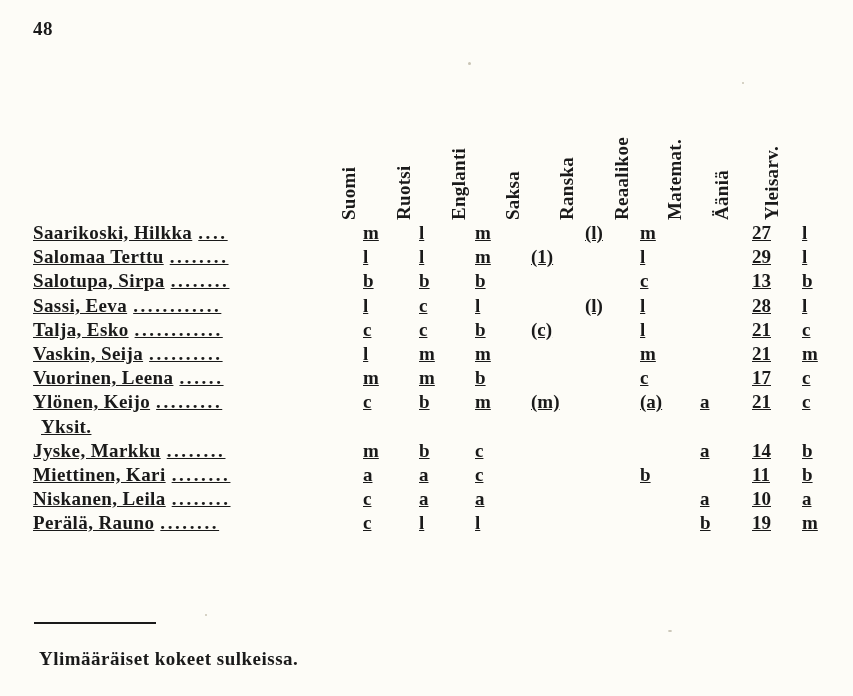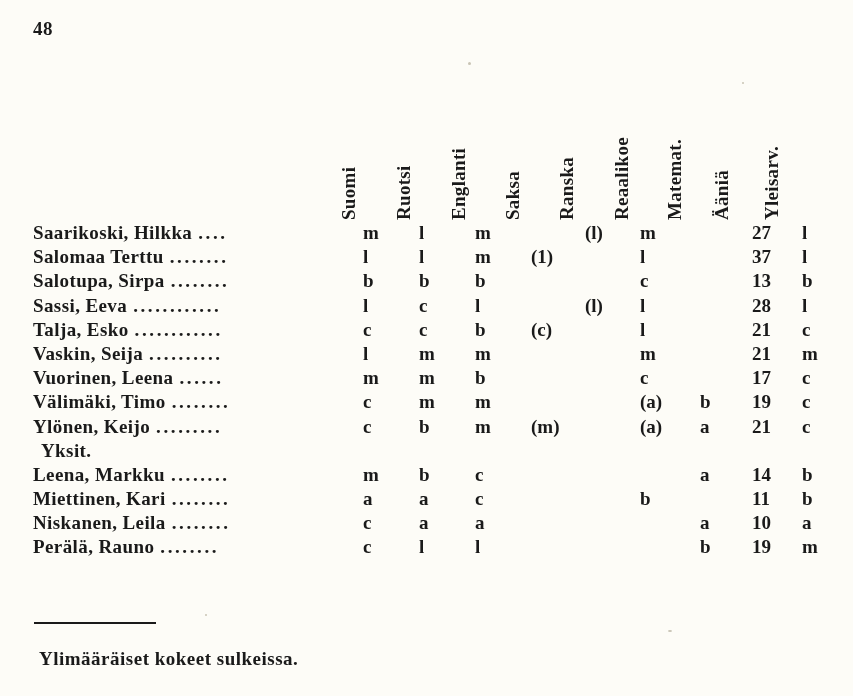--- a/index.html
+++ b/index.html
@@ -61,20 +61,21 @@
     letter-spacing: 0.3px;
   }
 
   table.grades {
     position: absolute;
     left: 33px;
     top: 222px;
     border-collapse: collapse;
     font-family: "Liberation Serif", serif;
     font-size: 19px;
+    text-decoration: underline;
   }
   table.grades td {
     padding: 0;
     height: 24.2px;
     vertical-align: baseline;
     font-weight: bold;
   }
   td.name-cell {
     font-weight: bold;
     white-space: nowrap;
@@ -170,21 +171,21 @@
         </tr>
         <tr>
           <td class="name-cell"><span class="nm">Salomaa Terttu</span><span class="dots">........</span></td>
           <td class="g c-suomi">l</td>
           <td class="g c-ruotsi">l</td>
           <td class="g c-englanti">m</td>
           <td class="g c-saksa">(1)</td>
           <td class="g c-ranska"></td>
           <td class="g c-reaali">l</td>
           <td class="g c-matem"></td>
-          <td class="g c-aania">37</td>
+          <td class="g c-aania">29</td>
           <td class="g c-yleis">l</td>
         </tr>
         <tr>
           <td class="name-cell"><span class="nm">Salotupa,  Sirpa</span><span class="dots">........</span></td>
           <td class="g c-suomi">b</td>
           <td class="g c-ruotsi">b</td>
           <td class="g c-englanti">b</td>
           <td class="g c-saksa"></td>
           <td class="g c-ranska"></td>
           <td class="g c-reaali">c</td>
@@ -234,49 +235,37 @@
           <td class="g c-ruotsi">m</td>
           <td class="g c-englanti">b</td>
           <td class="g c-saksa"></td>
           <td class="g c-ranska"></td>
           <td class="g c-reaali">c</td>
           <td class="g c-matem"></td>
           <td class="g c-aania">17</td>
           <td class="g c-yleis">c</td>
         </tr>
         <tr>
-          <td class="name-cell"><span class="nm">Välimäki,  Timo</span><span class="dots">........</span></td>
-          <td class="g c-suomi">c</td>
-          <td class="g c-ruotsi">m</td>
-          <td class="g c-englanti">m</td>
-          <td class="g c-saksa"></td>
-          <td class="g c-ranska"></td>
-          <td class="g c-reaali">(a)</td>
-          <td class="g c-matem">b</td>
-          <td class="g c-aania">19</td>
-          <td class="g c-yleis">c</td>
-        </tr>
-        <tr>
           <td class="name-cell"><span class="nm">Ylönen, Keijo</span><span class="dots">.........</span></td>
           <td class="g c-suomi">c</td>
           <td class="g c-ruotsi">b</td>
           <td class="g c-englanti">m</td>
           <td class="g c-saksa">(m)</td>
           <td class="g c-ranska"></td>
           <td class="g c-reaali">(a)</td>
           <td class="g c-matem">a</td>
           <td class="g c-aania">21</td>
           <td class="g c-yleis">c</td>
         </tr>
         <tr class="subhead-row">
           <td class="name-cell"><span class="subhead">Yksit.</span></td>
           <td colspan="9"></td>
         </tr>
         <tr>
-          <td class="name-cell"><span class="nm">Leena,  Markku</span><span class="dots">........</span></td>
+          <td class="name-cell"><span class="nm">Jyske,  Markku</span><span class="dots">........</span></td>
           <td class="g c-suomi">m</td>
           <td class="g c-ruotsi">b</td>
           <td class="g c-englanti">c</td>
           <td class="g c-saksa"></td>
           <td class="g c-ranska"></td>
           <td class="g c-reaali"></td>
           <td class="g c-matem">a</td>
           <td class="g c-aania">14</td>
           <td class="g c-yleis">b</td>
         </tr>

